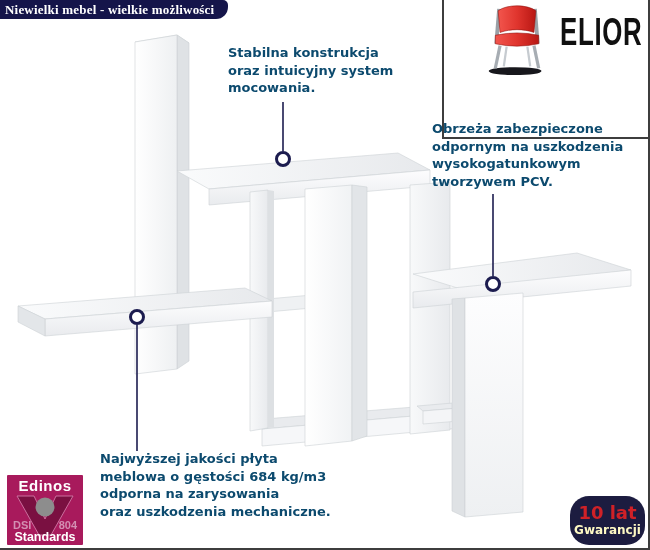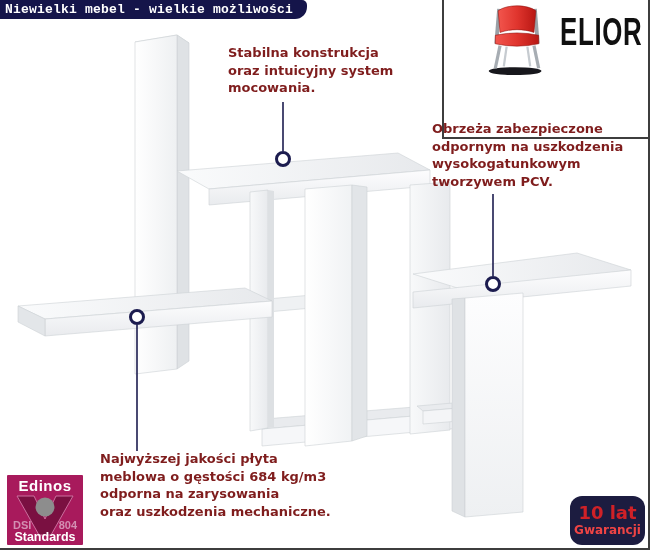--- a/index.html
+++ b/index.html
@@ -8,54 +8,54 @@
     box-sizing:border-box;overflow:hidden;
     border-right:2px solid #3d3d3d;border-bottom:2px solid #3d3d3d;
     font-family:"Liberation Sans",sans-serif;
   }
   .shelf-svg{position:absolute;left:0;top:0;width:650px;height:550px;}
 
   .banner{
     position:absolute;left:0;top:0;height:19px;line-height:19px;
     background:#15154a;color:#ffffff;font-weight:bold;font-size:13px;
     padding:0 14px 0 5px;border-radius:0 5px 12px 0;
-    font-family:Liberation Mono, monospace;letter-spacing:0.2px;
+    font-family:Liberation Serif, serif;letter-spacing:0.2px;
   }
 
   .logo-box{
     position:absolute;top:0;right:0;width:206px;height:139px;background:#fff;
     box-sizing:border-box;border-left:2px solid #3d3d3d;border-bottom:2px solid #3d3d3d;
   }
   .chair{position:absolute;left:40px;top:3px;width:66px;height:74px;}
   .brand-word{
     position:absolute;left:116px;top:13px;color:#101010;font-weight:bold;
     font-size:38px;line-height:38px;letter-spacing:1px;
     transform:scaleX(0.68);transform-origin:left center;
     font-family:"Liberation Sans",sans-serif;
   }
 
   .ann{
-    position:absolute;color:#7f1d1d;font-weight:bold;font-size:13px;line-height:17.5px;
+    position:absolute;color:#0c4a6e;font-weight:bold;font-size:13px;line-height:17.5px;
     font-family:"DejaVu Sans",sans-serif;white-space:nowrap;
   }
   .ann1{left:228px;top:44px;}
   .ann2{left:432px;top:120px;}
   .ann3{left:88px;top:450px;margin-left:12px;}
 
   .edinos{position:absolute;left:7px;top:475px;width:76px;height:70px;text-decoration:underline;}
   .edinos svg{width:76px;height:70px;display:block;}
 
   .warranty{
     position:absolute;left:570px;top:496px;width:75px;height:49px;
-    background:#1c1c40;border-radius:12px;box-sizing:border-box;
+    background:#1c1c40;border-radius:19px;box-sizing:border-box;
     display:flex;flex-direction:column;align-items:center;justify-content:center;
     font-family:"DejaVu Sans",sans-serif;
   }
   .warranty .w1{color:#d02127;font-weight:bold;font-size:18px;line-height:20px;}
-  .warranty .w2{color:#ef4444;font-weight:bold;font-size:12px;line-height:15px;}
+  .warranty .w2{color:#fef9c3;font-weight:bold;font-size:12px;line-height:15px;}
 </style>
 </head>
 <body>
 
 <div class="page">
 
   <svg class="shelf-svg" viewBox="0 0 650 550" aria-hidden="true">
     <defs>
       <linearGradient id="gPanelFront" x1="0" y1="0" x2="1" y2="0">
         <stop offset="0" stop-color="#ffffff"></stop>

